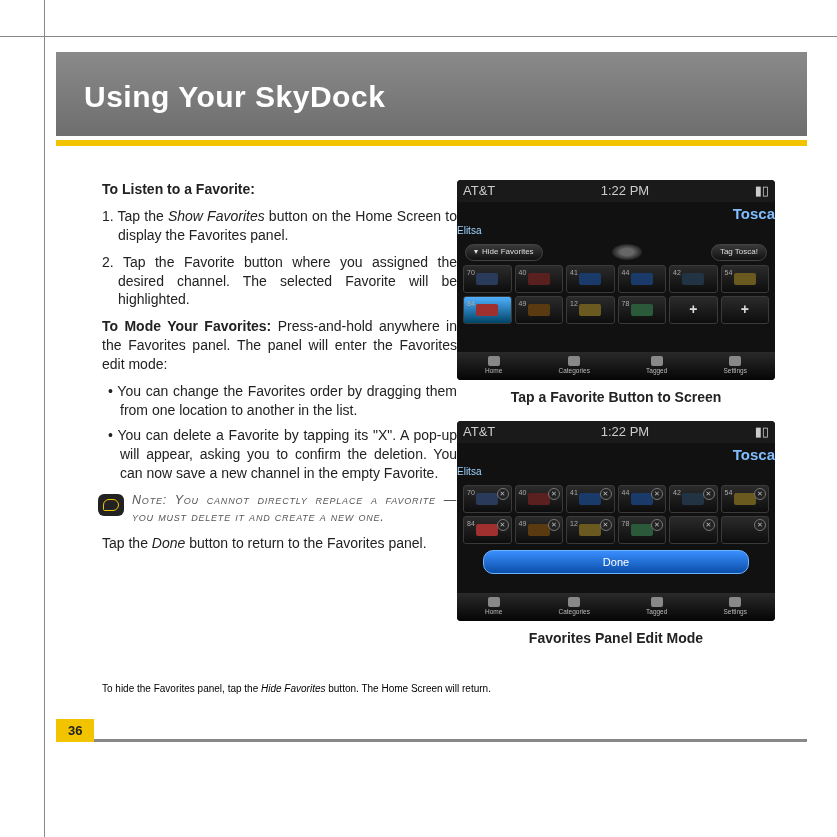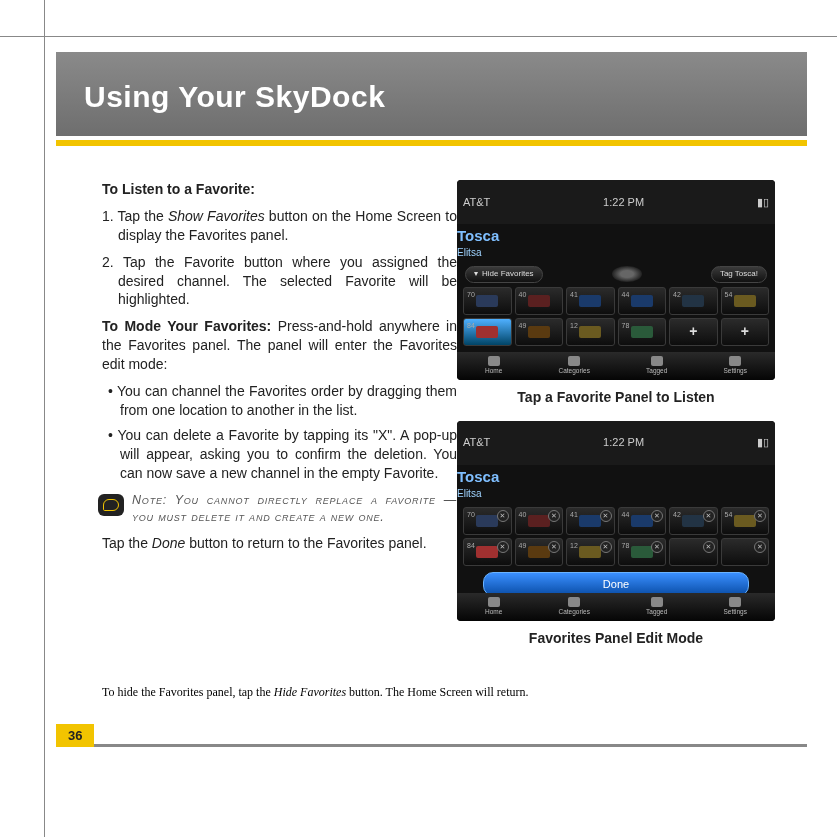--- a/index.html
+++ b/index.html
@@ -83,41 +83,41 @@
     border-radius: 7px 7px 7px 2px;
   }
   .note-text {
     font-variant: small-caps;
     font-style: italic;
     letter-spacing: 0.8px;
     color: #555;
     font-size: 12.5px;
     text-align: justify;
   }
-  .full-row { padding: 0 32px 0 46px; font-size: 12px; line-height: 1.35; text-align: justify; font-family: Liberation Serif, serif; }
+  .full-row { padding: 0 32px 0 46px; font-size: 10px; line-height: 1.35; text-align: justify; }
   .shot {
     width: 318px; height: 200px;
     background: #111;
     border-radius: 4px;
     position: relative;
     overflow: hidden;
     margin-bottom: 8px;
   }
   .status {
     height: 14px;
     background: #1a1a1a;
     display: flex;
     align-items: center;
     justify-content: space-between;
-    padding: 15px 6px;
+    padding: 4px 6px;
     color: #ccc;
-    font-size: 11px;
+    font-size: 13px;
   }
   .nowplay {
-    text-align: left;
+    text-align: right;
     color: #7fbfff;
     font-weight: bold;
     font-size: 15px;
     margin-top: 2px;
   }
   .nowplay2 {
     text-align: left;
     color: #9fd3ff;
     font-size: 10px;
     margin-bottom: 6px;
@@ -266,21 +266,21 @@
       <p class="step">
         <span>1. Tap the </span><span class="em">Show Favorites</span><span> button on the Home Screen to display the Favorites panel.</span>
       </p>
 
       <p class="step">2. Tap the Favorite button where you assigned the desired channel. The selected Favorite will be highlighted.</p>
 
       <p class="sec">
         <b>To Mode Your Favorites:</b><span> Press-and-hold anywhere in the Favorites panel. The panel will enter the Favorites edit mode:</span>
       </p>
 
-      <p class="bullet">• You can channel the Favorites order by dragging them from one location to another in the list.</p>
+      <p class="bullet">• You can change the Favorites order by dragging them from one location to another in the list.</p>
       <p class="bullet">• You can delete a Favorite by tapping its "X". A pop-up will appear, asking you to confirm the deletion. You can now save a new channel in the empty Favorite.</p>
 
       <div class="note-row">
         <div class="note-icon"></div>
         <div class="note-text">Note: You cannot directly replace a favorite — you must delete it and create a new one.</div>
       </div>
 
       <p class="sec">
         <span>Tap the </span><span class="em">Done</span><span> button to return to the Favorites panel.</span>
       </p>
@@ -366,21 +366,21 @@
           <div class="tab-item">
               <div class="tab-ico"></div>
               <span>Tagged</span>
             </div>
           <div class="tab-item">
               <div class="tab-ico"></div>
               <span>Settings</span>
             </div>
         </div>
       </div>
-      <div class="caption">Tap a Favorite Panel to Listen</div>
+      <div class="caption">Tap a Favorite Button to Screen</div>
 
       <div class="shot">
         <div class="status">
           <span>AT&amp;T</span>
           <span>1:22 PM</span>
           <span>▮▯</span>
         </div>
         <div class="nowplay">Tosca</div>
         <div class="nowplay2">Elitsa</div>
         <div class="grid" style="margin-top:4px">

